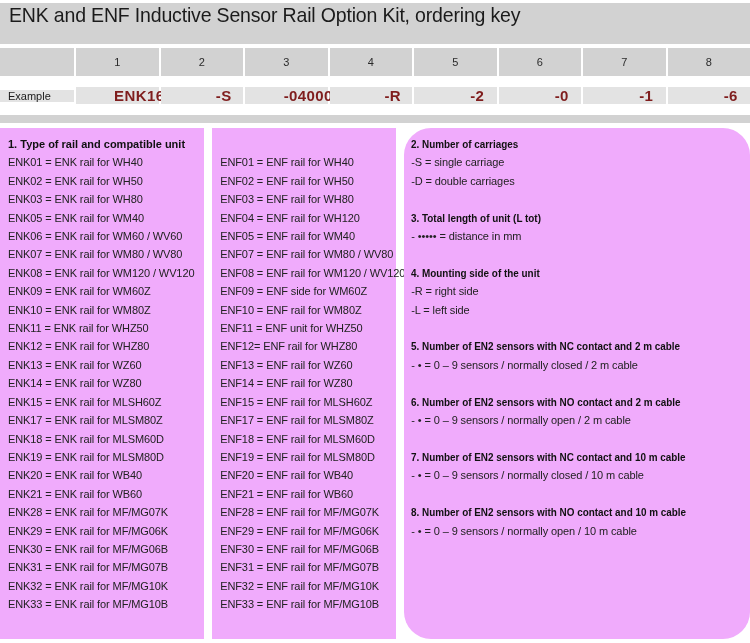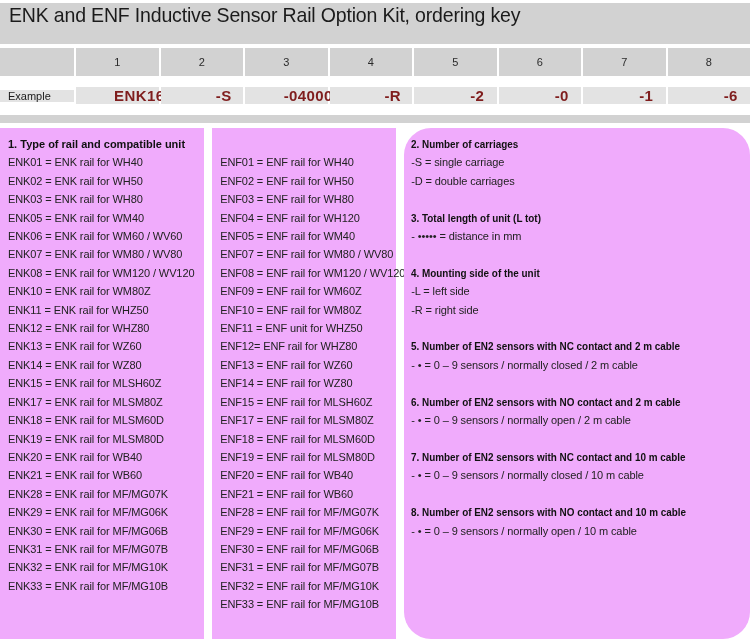--- a/index.html
+++ b/index.html
@@ -129,20 +129,21 @@
     <div class="panel panel-left">
       <div class="p-heading">1. Type of rail and compatible unit</div>
       <div id="enk-list">
           <div class="row">ENK01 = ENK rail for WH40</div>
           <div class="row">ENK02 = ENK rail for WH50</div>
           <div class="row">ENK03 = ENK rail for WH80</div>
           <div class="row">ENK05 = ENK rail for WM40</div>
           <div class="row">ENK06 = ENK rail for WM60 / WV60</div>
           <div class="row">ENK07 = ENK rail for WM80 / WV80</div>
           <div class="row">ENK08 = ENK rail for WM120 / WV120</div>
+          <div class="row">ENK09 = ENK rail for WM60Z</div>
           <div class="row">ENK10 = ENK rail for WM80Z</div>
           <div class="row">ENK11 = ENK rail for WHZ50</div>
           <div class="row">ENK12 = ENK rail for WHZ80</div>
           <div class="row">ENK13 = ENK rail for WZ60</div>
           <div class="row">ENK14 = ENK rail for WZ80</div>
           <div class="row">ENK15 = ENK rail for MLSH60Z</div>
           <div class="row">ENK17 = ENK rail for MLSM80Z</div>
           <div class="row">ENK18 = ENK rail for MLSM60D</div>
           <div class="row">ENK19 = ENK rail for MLSM80D</div>
           <div class="row">ENK20 = ENK rail for WB40</div>
@@ -157,21 +158,21 @@
     </div>
     <div class="panel panel-middle">
       <div id="enf-list" class="offset-one-line">
           <div class="row">ENF01 = ENF rail for WH40</div>
           <div class="row">ENF02 = ENF rail for WH50</div>
           <div class="row">ENF03 = ENF rail for WH80</div>
           <div class="row">ENF04 = ENF rail for WH120</div>
           <div class="row">ENF05 = ENF rail for WM40</div>
           <div class="row">ENF07 = ENF rail for WM80 / WV80</div>
           <div class="row">ENF08 = ENF rail for WM120 / WV120</div>
-          <div class="row">ENF09 = ENF rail for WM60Z</div>
+          <div class="row">ENF09 = ENF side for WM60Z</div>
           <div class="row">ENF10 = ENF rail for WM80Z</div>
           <div class="row">ENF11 = ENF unit for WHZ50</div>
           <div class="row">ENF12= ENF rail for WHZ80</div>
           <div class="row">ENF13 = ENF rail for WZ60</div>
           <div class="row">ENF14 = ENF rail for WZ80</div>
           <div class="row">ENF15 = ENF rail for MLSH60Z</div>
           <div class="row">ENF17 = ENF rail for MLSM80Z</div>
           <div class="row">ENF18 = ENF rail for MLSM60D</div>
           <div class="row">ENF19 = ENF rail for MLSM80D</div>
           <div class="row">ENF20 = ENF rail for WB40</div>
@@ -190,22 +191,22 @@
             <div class="s-heading">2. Number of carriages</div>
             <div class="row">-S = single carriage</div>
             <div class="row">-D = double carriages</div>
           </div>
           <div class="section">
             <div class="s-heading">3. Total length of unit (L tot)</div>
             <div class="row">- ••••• = distance in mm</div>
           </div>
           <div class="section">
             <div class="s-heading">4. Mounting side of the unit</div>
+            <div class="row">-R = right side</div>
             <div class="row">-L = left side</div>
-            <div class="row">-R = right side</div>
           </div>
           <div class="section">
             <div class="s-heading">5. Number of EN2 sensors with NC contact and 2 m cable</div>
             <div class="row">- • = 0 – 9 sensors / normally closed / 2 m cable</div>
           </div>
           <div class="section">
             <div class="s-heading">6. Number of EN2 sensors with NO contact and 2 m cable</div>
             <div class="row">- • = 0 – 9 sensors / normally open / 2 m cable</div>
           </div>
           <div class="section">

